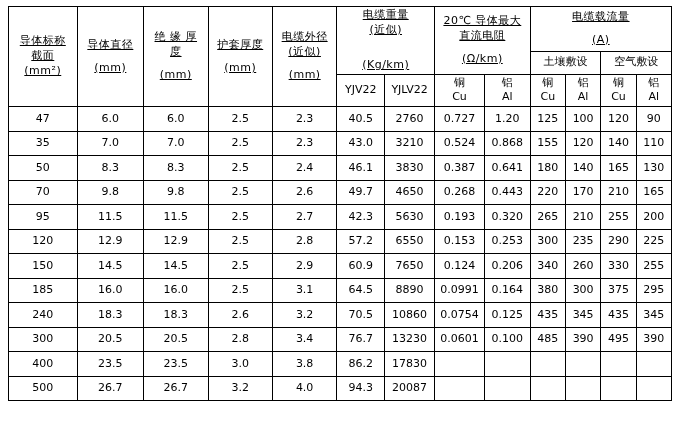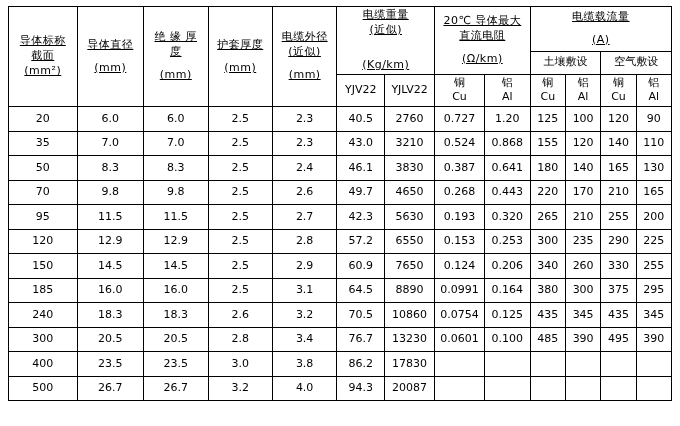--- a/index.html
+++ b/index.html
@@ -157,21 +157,21 @@
           <span class="stack">Cu</span>
         </th>
         <th class="cond two-line">
           <span class="stack">铝</span>
           <span class="stack">Al</span>
         </th>
       </tr>
     </thead>
     <tbody id="tbody">
         <tr>
-          <td>20</td>
+          <td>47</td>
           <td>6.0</td>
           <td>6.0</td>
           <td>2.5</td>
           <td>2.3</td>
           <td>40.5</td>
           <td>2760</td>
           <td>0.727</td>
           <td>1.20</td>
           <td>125</td>
           <td>100</td>

